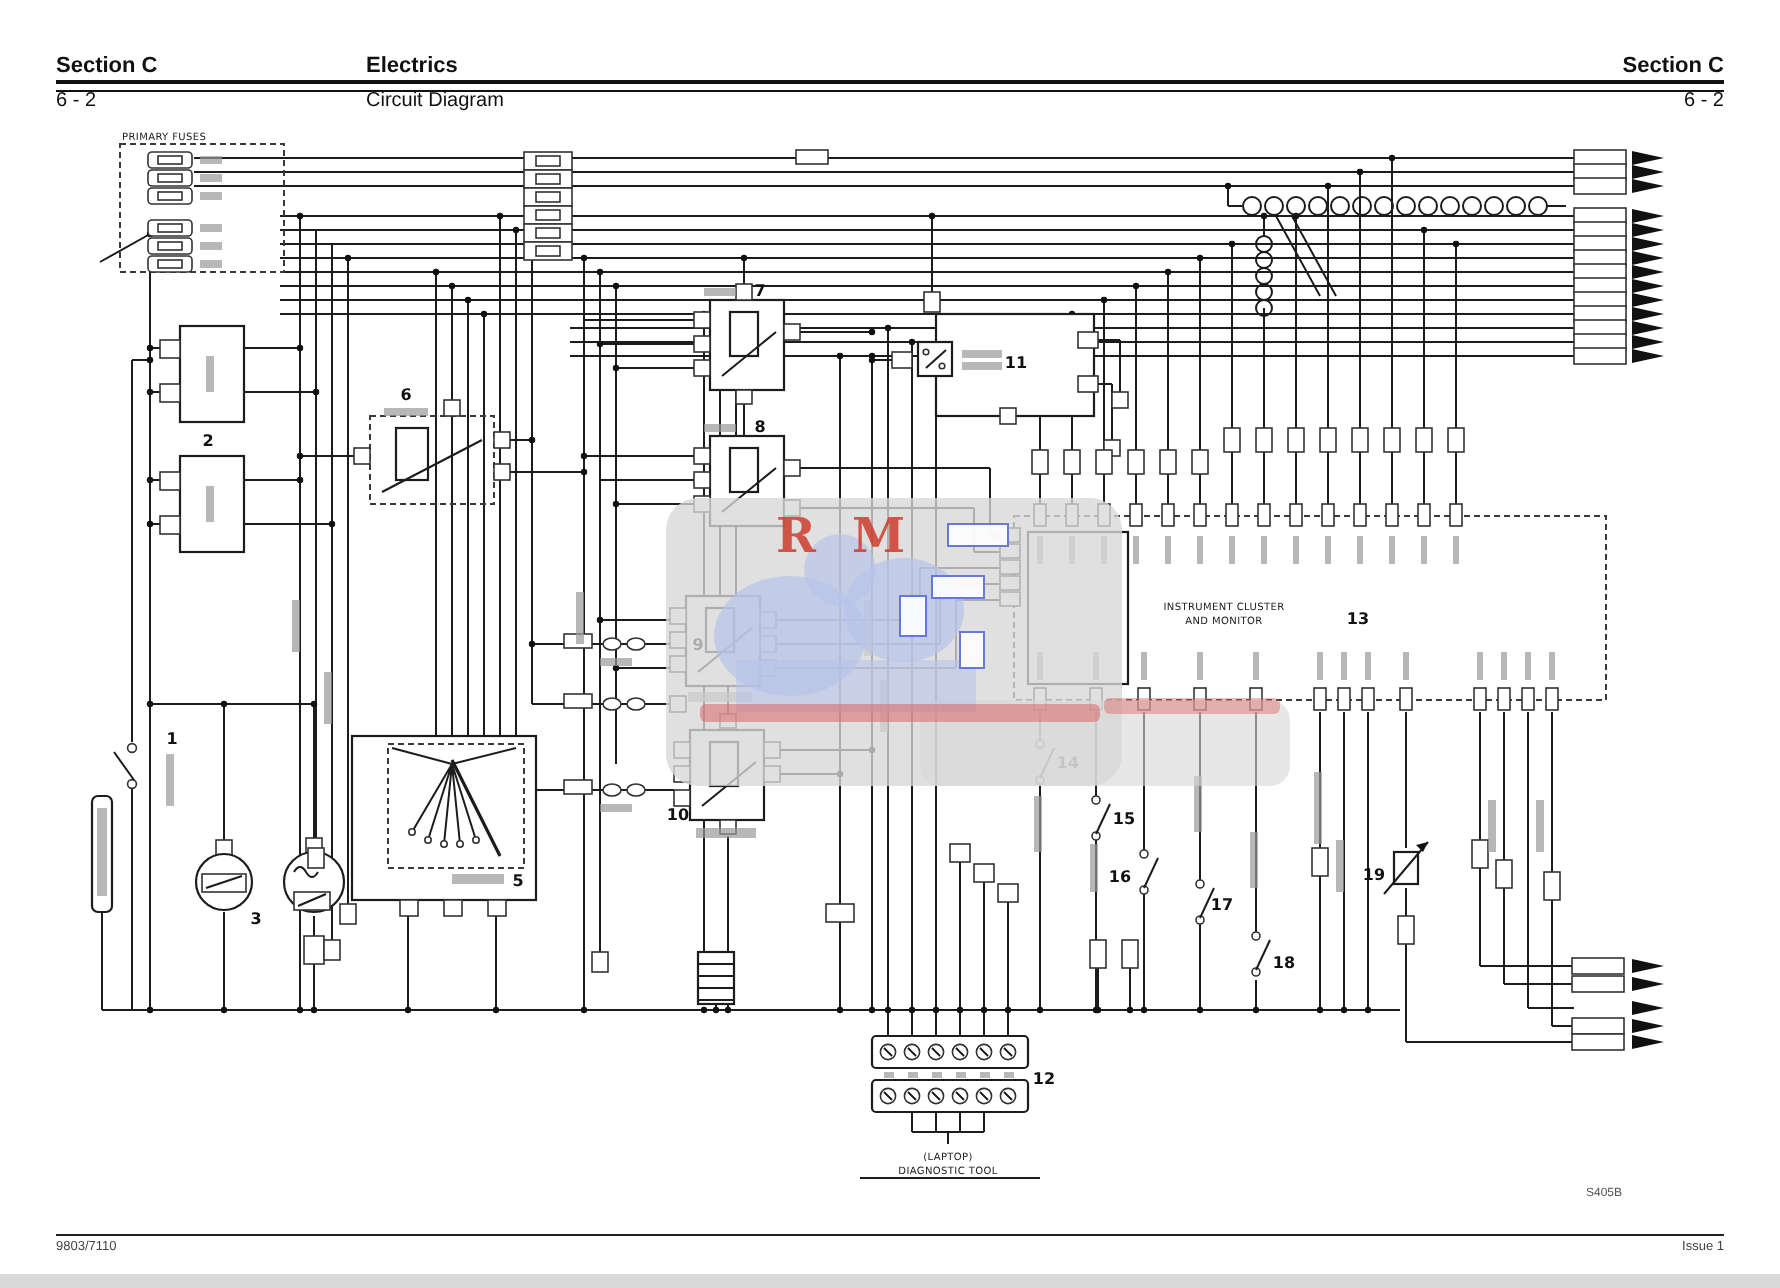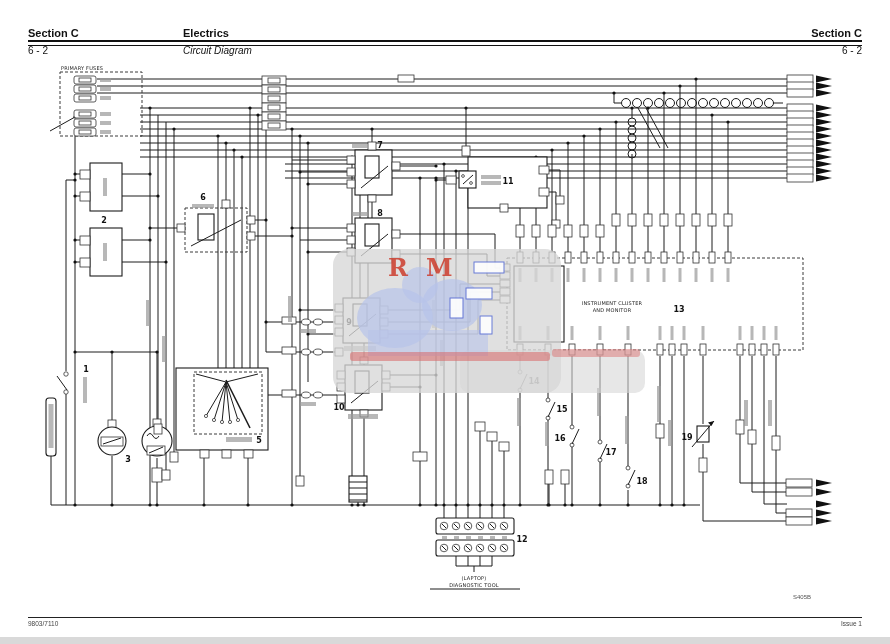--- a/index.html
+++ b/index.html
@@ -26,21 +26,21 @@
 </head>
 <body>
 
 <div id="page">
 
   <div class="hdr-txt" style="left:28px;top:27px;">Section C</div>
   <div class="hdr-txt" style="left:183px;top:27px;">Electrics</div>
   <div class="hdr-txt" style="right:28px;top:27px;">Section C</div>
   <div class="rule" style="top:40px;"></div>
   <div class="hdr-sub" style="left:28px;top:45px;">6 - 2</div>
-  <div class="hdr-sub" style="left:183px;top:45px;font-style:italic;">Circuit Diagram</div>
+  <div class="hdr-sub" style="left:183px;top:45px;">Circuit Diagram</div>
   <div class="hdr-sub" style="right:28px;top:45px;">6 - 2</div>
 
   <div class="figcode" style="left:793px;top:594px;">S405B</div>
   <div class="f-rule"></div>
   <div class="ftr" style="left:28px;top:620px;">9803/7110</div>
   <div class="ftr" style="right:28px;top:620px;">Issue 1</div>
   <div class="edge"></div>
 
   <svg width="890" height="644" viewBox="0 0 890 644">
 

